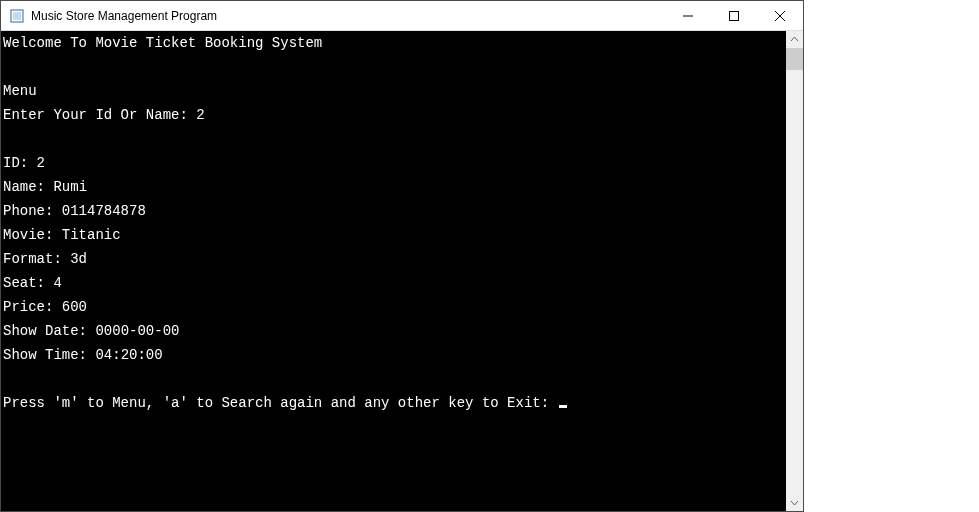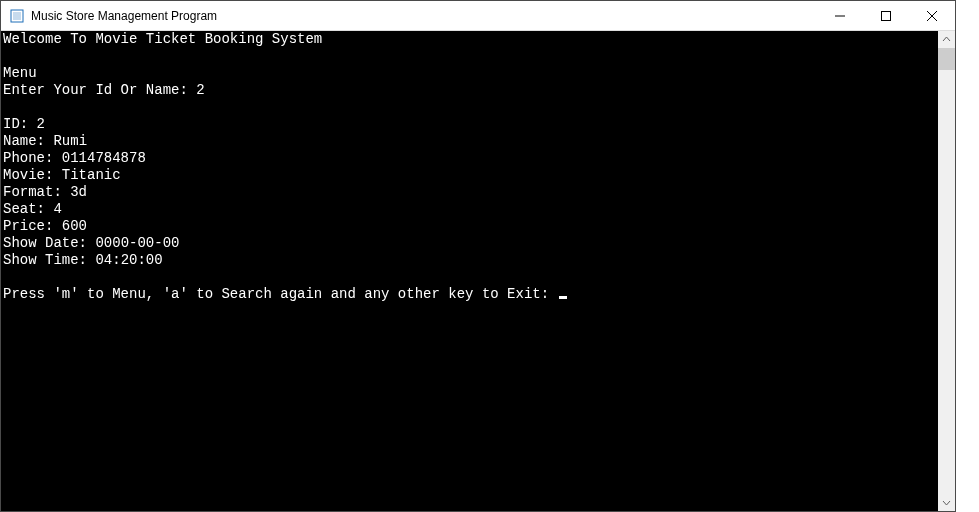--- a/index.html
+++ b/index.html
@@ -1,18 +1,18 @@
 <!DOCTYPE html>
 <html><head>
   <meta charset="utf-8">
   <style>
     * { margin: 0; padding: 0; box-sizing: border-box; }
     html, body { width: 979px; height: 512px; overflow: hidden; font-family: "Segoe UI", Tahoma, sans-serif; }
     .window {
-      width: 956px; height: 512px;
+      width: 804px; height: 512px;
       border: 1px solid #4a4a4a;
       background: #fff;
       display: flex; flex-direction: column;
     }
     .titlebar {
       height: 30px;
       background: #fff;
       display: flex; align-items: center;
       border-bottom: 1px solid #ddd;
       font-size: 12px;
@@ -37,21 +37,21 @@
     .client {
       flex: 1; display: flex; min-height: 0;
       background: #000;
     }
     .console {
       flex: 1;
       background: #000;
       color: #fff;
       font-family: Consolas, "Courier New", monospace;
       font-size: 14px;
-      line-height: 17px;
+      line-height: 24px;
       white-space: pre;
       padding: 0 0 0 2px;
     }
     .scrollbar {
       width: 17px;
       background: #f0f0f0;
       position: relative;
       display: flex; flex-direction: column;
     }
     .scrollbar-arrow {

